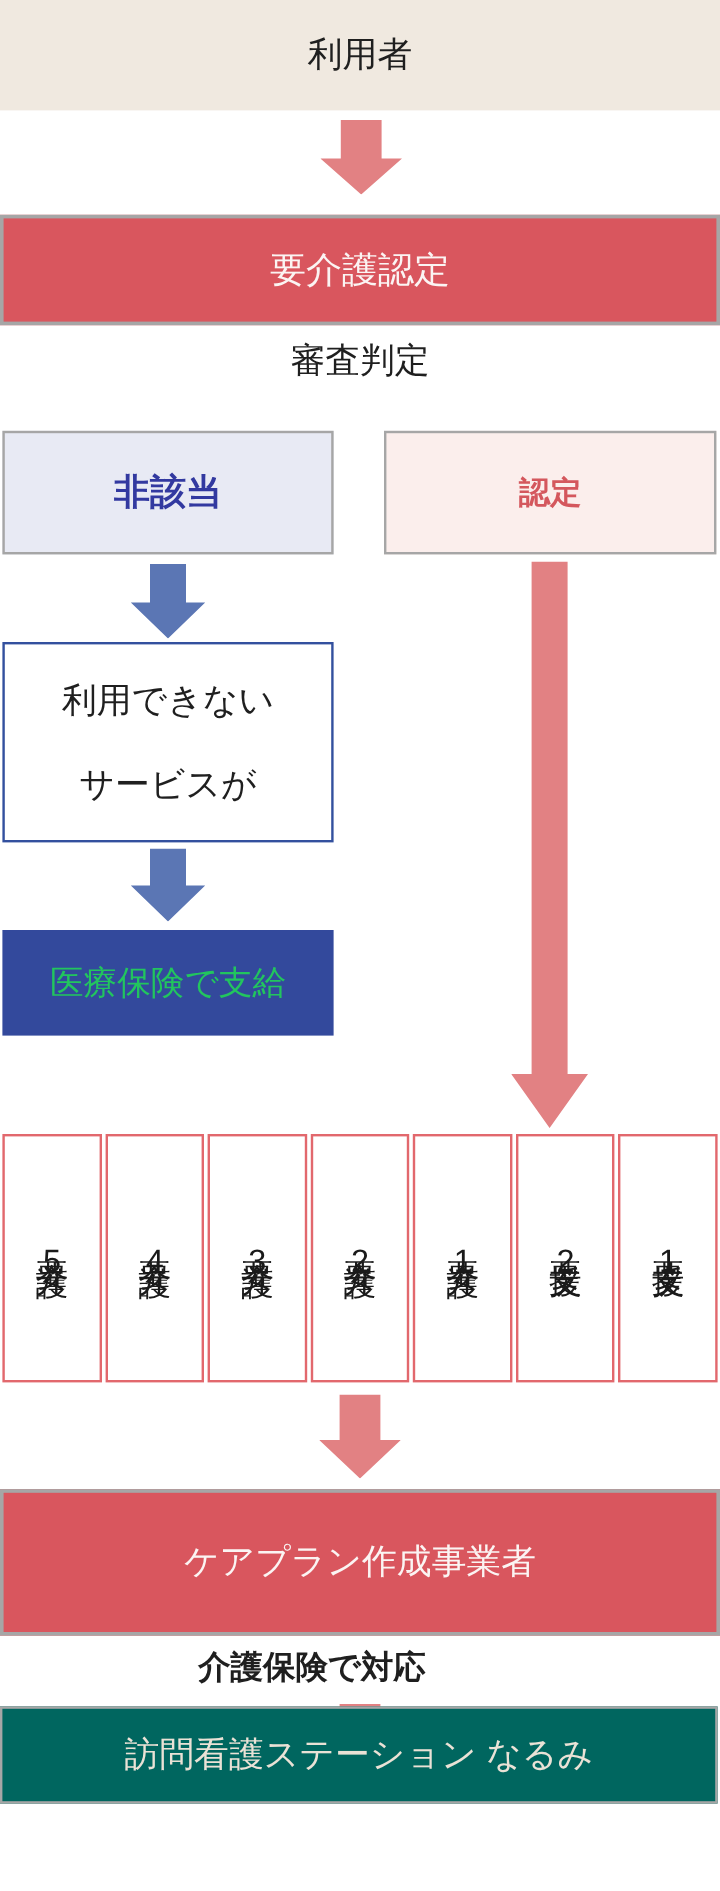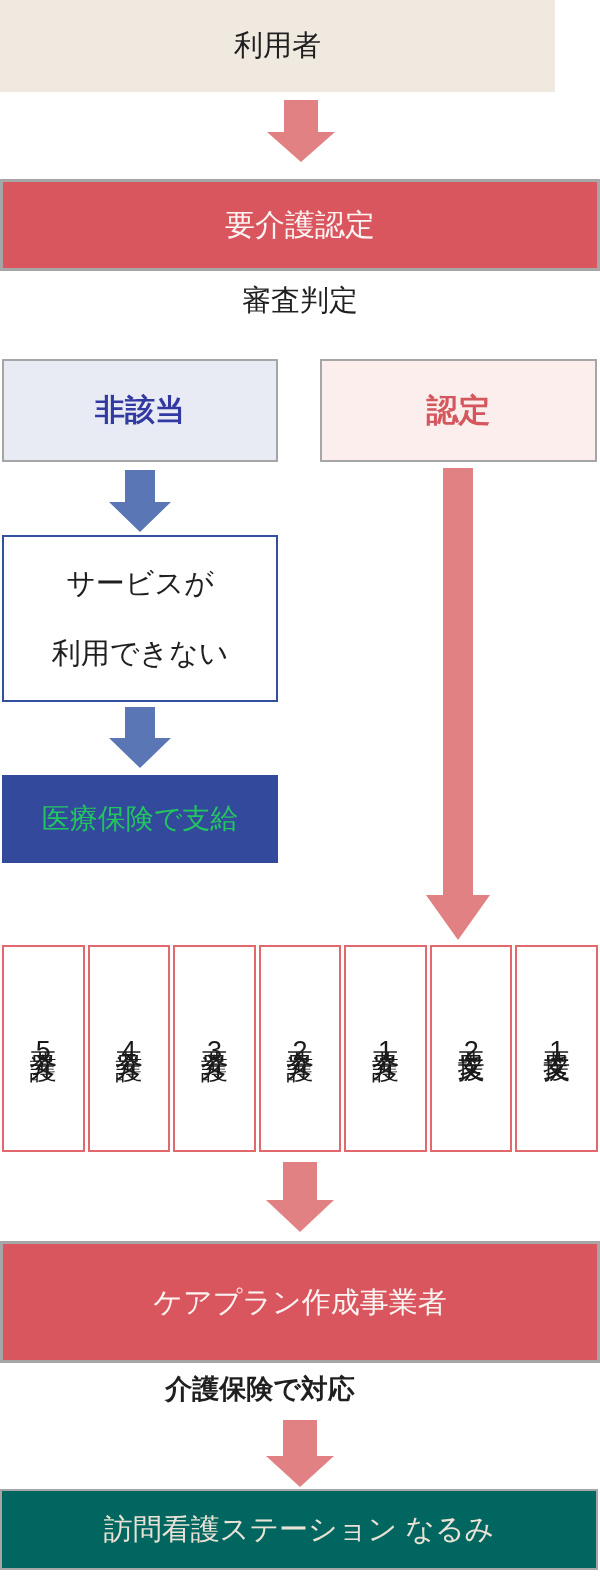--- a/index.html
+++ b/index.html
@@ -2,32 +2,32 @@
 <html style="--beige_box_bg: #f0e9e0; --red_box_bg: #d9565e; --gray_border: #a6a6a6; --arrow_pink: #e28183; --arrow_blue: #5b76b4; --lavender_box_bg: #e8eaf4; --indigo_text: #3239a0; --pink_box_bg: #fbeeec; --red_text: #d4575d; --blue_border: #33509e; --dark_blue_bg: #33499c; --level_border: #e2686d; --teal_bg: #00665f; --teal_text: #eae2d6; --text_dark: #1f1f1f;"><head>
 <meta charset="utf-8">
 <style>
   html,body{margin:0;padding:0;background:#ffffff;}
   body{font-family:"Liberation Sans","DejaVu Sans",sans-serif;}
   #stage{position:relative;width:600px;height:1576px;background:#ffffff;overflow:hidden;}
   .abs{position:absolute;box-sizing:border-box;}
   .center{display:flex;align-items:center;justify-content:center;text-align:center;}
 
   
-  .box-user{left:0;top:0;width:555px;height:92px;background:var(--beige_box_bg,#f0e9e0);color:var(--text_dark,#1f1f1f);font-size:29px;}
+  .box-user{left:0;top:0;width:600px;height:92px;background:var(--beige_box_bg,#f0e9e0);color:var(--text_dark,#1f1f1f);font-size:29px;}
   .box-cert{left:0;top:179px;width:600px;height:92px;background:var(--red_box_bg,#d9565e);border:3px solid var(--gray_border,#a6a6a6);color:#fbf4f3;font-size:30px;}
   .lbl-screening{left:0;top:283px;width:600px;height:36px;color:var(--text_dark,#1f1f1f);font-size:29px;}
   .box-nothit{left:2px;top:359px;width:276px;height:103px;background:var(--lavender_box_bg,#e8eaf4);border:2px solid var(--gray_border,#a6a6a6);color:var(--indigo_text,#3239a0);font-size:30px;font-weight:bold;}
-  .box-certified{left:320px;top:359px;width:277px;height:103px;background:var(--pink_box_bg,#fbeeec);border:2px solid var(--gray_border,#a6a6a6);color:var(--red_text,#d4575d);font-size:32px;font-weight:bold;}
+  .box-certified{left:320px;top:359px;width:277px;height:103px;background:var(--pink_box_bg,#fbeeec);border:2px solid var(--gray_border,#a6a6a6);color:var(--red_text,#d4575d);font-size:26px;font-weight:bold;}
   .box-noservice{left:2px;top:535px;width:276px;height:167px;background:#ffffff;border:2px solid var(--blue_border,#33509e);color:var(--text_dark,#1f1f1f);font-size:29px;flex-direction:column;gap:30px;}
   .box-medical{left:2px;top:775px;width:276px;height:88px;background:var(--dark_blue_bg,#33499c);color:#22c55e;font-size:28px;}
   .levels-row{left:2px;top:945px;width:596px;height:207px;display:flex;gap:3px;}
   .level-cell{flex:1;background:#ffffff;border:2px solid var(--level_border,#e2686d);display:flex;align-items:center;justify-content:center;writing-mode:vertical-rl;text-orientation:upright;font-size:27px;color:#1a1a1a;letter-spacing:2px;}
   .box-careplan{left:0;top:1241px;width:600px;height:122px;background:var(--red_box_bg,#d9565e);border:3px solid var(--gray_border,#a6a6a6);color:#fbf4f3;font-size:29px;flex-direction:row;gap:12px;line-height:1.2;}
   .lbl-kaigo{left:0;top:1372px;width:520px;height:34px;color:var(--text_dark,#1f1f1f);font-size:27px;font-weight:bold;}
-  .box-narumi{left:0;top:1489px;width:598px;height:81px;background:var(--teal_bg,#00665f);border:2px solid var(--gray_border,#a6a6a6);color:var(--teal_text,#eae2d6);font-size:29px;justify-content:center;}
+  .box-narumi{left:0;top:1422px;width:598px;height:81px;background:var(--teal_bg,#00665f);border:2px solid var(--gray_border,#a6a6a6);color:var(--teal_text,#eae2d6);font-size:29px;justify-content:center;}
 
   
   .arrow{display:block;}
   .arrow svg{display:block;width:100%;height:100%;}
   .arrow svg path{fill:currentColor;}
   .arrow-pink{color:var(--arrow_pink,#e28183);}
   .arrow-blue{color:var(--arrow_blue,#5b76b4);}
   .a1{left:267px;top:100px;width:68px;height:62px;}
   .a-blue1{left:109px;top:470px;width:62px;height:62px;}
   .a-blue2{left:109px;top:707px;width:62px;height:61px;}
@@ -64,22 +64,22 @@
     <span>認定</span>
   </div>
 
   <div class="abs arrow arrow-blue a-blue1">
     <svg viewBox="0 0 62 62" preserveAspectRatio="none">
         <path d="M16 0 H46 V32 H62 L31 62 L0 32 H16 Z"></path>
       </svg>
   </div>
 
   <div class="abs center box-noservice">
+    <span>利用できない</span>
     <span>サービスが</span>
-    <span>利用できない</span>
   </div>
 
   <div class="abs arrow arrow-blue a-blue2">
     <svg viewBox="0 0 62 61" preserveAspectRatio="none">
         <path d="M16 0 H46 V31 H62 L31 61 L0 31 H16 Z"></path>
       </svg>
   </div>
 
   <div class="abs center box-medical">
     <span>医療保険で支給</span>

